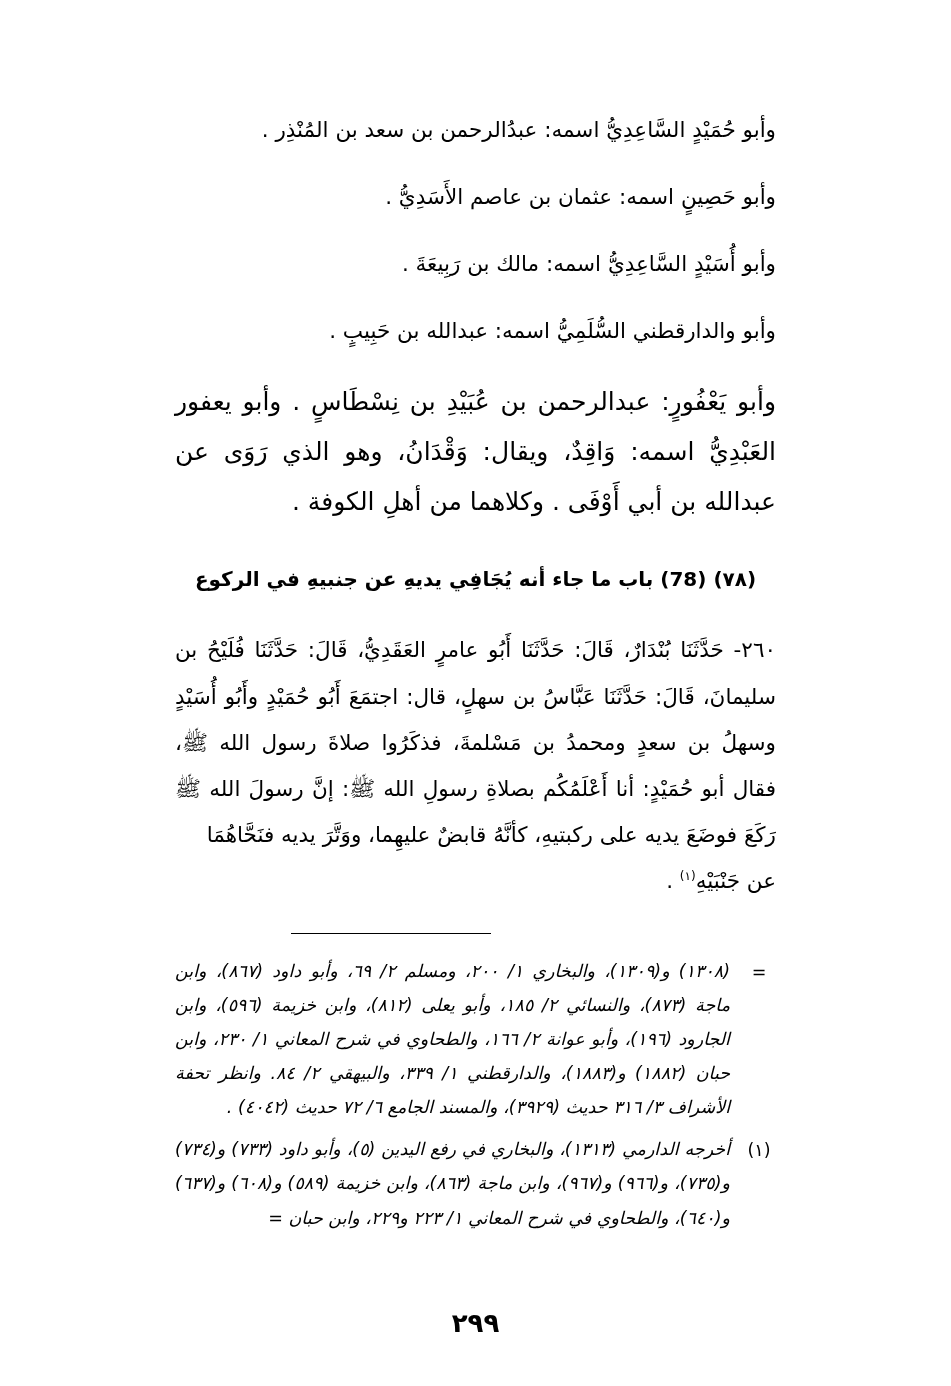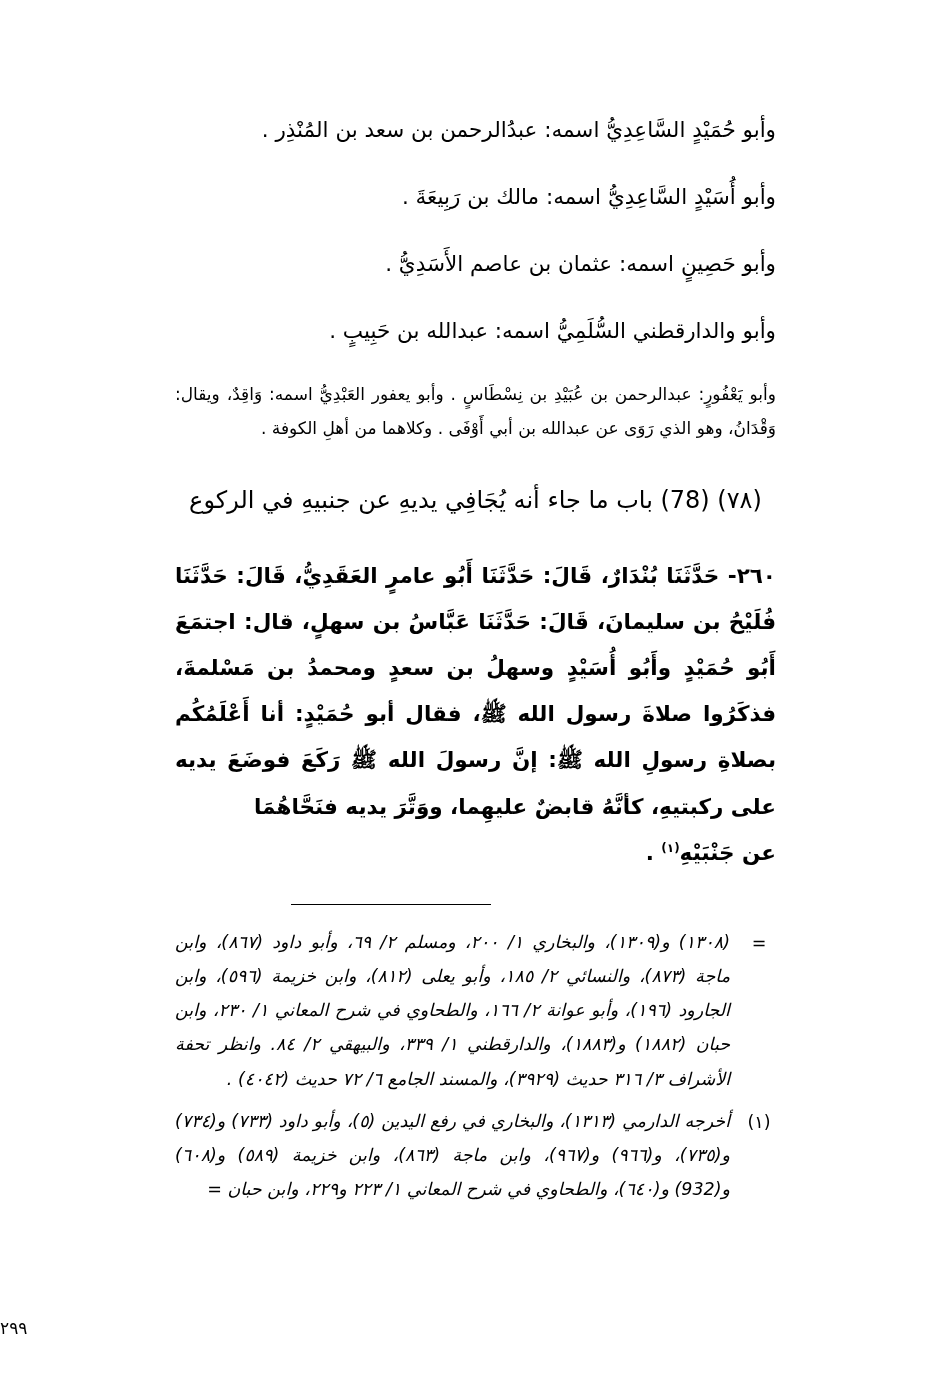--- a/index.html
+++ b/index.html
@@ -36,39 +36,38 @@
     direction: rtl;
     text-align: right;
     font-size: 21.5px;
     line-height: 1.9;
   }
   .para-justify {
     margin: 0 0 10px 0;
     direction: rtl;
     text-align: justify;
     text-align-last: right;
-    font-size: 17px;
+    font-size: 25px;
     line-height: 2.0;
   }
   .chapter-title {
     margin: 34px 0 30px 0;
     direction: rtl;
     text-align: center;
-    font-size: 24px;
-    font-weight: normal;
+    font-size: 20px;
+    font-weight: bold;
     line-height: 1.8;
   }
   .hadith {
     margin: 0 0 4px 0;
     direction: rtl;
     text-align: justify;
     text-align-last: right;
     font-size: 21.5px;
     line-height: 2.15;
-    font-weight: bold;
   }
   .hadith .last-line {
     display: block;
     text-align: center;
   }
   .sep-wrap {
     margin: 14px 0 16px 0;
     padding: 0;
     text-align: center;
   }
@@ -101,39 +100,39 @@
     flex: 1 1 auto;
     text-align: justify;
     text-align-last: right;
     font-style: italic;
   }
   .page-number {
     position: absolute;
     bottom: 48px;
     left: 0;
     right: 0;
-    text-align: left;
-    font-size: 17px;
-    font-weight: normal;
+    text-align: center;
+    font-size: 26px;
+    font-weight: bold;
     letter-spacing: 1px;
   }
   .sup {
     font-size: 12px;
     vertical-align: super;
   }
 </style>
 </head>
 <body>
 
 <div class="page">
 
   <div class="body-text">
     <p class="para">وأبو حُمَيْدٍ السَّاعِدِيُّ اسمه: عبدُالرحمن بن سعد بن المُنْذِر .</p>
+    <p class="para">وأبو حَصِينٍ اسمه: عثمان بن عاصم الأَسَدِيُّ .</p>
     <p class="para">وأبو أُسَيْدٍ السَّاعِدِيُّ اسمه: مالك بن رَبِيعَةَ .</p>
-    <p class="para">وأبو حَصِينٍ اسمه: عثمان بن عاصم الأَسَدِيُّ .</p>
     <p class="para">وأبو والدارقطني السُّلَمِيُّ اسمه: عبدالله بن حَبِيبٍ .</p>
     <p class="para-justify">وأبو يَعْفُورٍ: عبدالرحمن بن عُبَيْدِ بن نِسْطَاسٍ . وأبو يعفور العَبْدِيُّ اسمه: وَاقِدٌ، ويقال: وَقْدَانُ، وهو الذي رَوَى عن عبدالله بن أبي أَوْفَى . وكلاهما من أهلِ الكوفة .</p>
   </div>
 
   <h2 class="chapter-title">(٧٨) (78) باب ما جاء أنه يُجَافِي يديهِ عن جنبيهِ في الركوع</h2>
 
   <div class="hadith">
     <span>٢٦٠- حَدَّثَنَا بُنْدَارٌ، قَالَ: حَدَّثَنَا أَبُو عامرٍ العَقَدِيُّ، قَالَ: حَدَّثَنَا فُلَيْحُ بن سليمانَ، قَالَ: حَدَّثَنَا عَبَّاسُ بن سهلٍ، قال: اجتمَعَ أَبُو حُمَيْدٍ وأَبُو أُسَيْدٍ وسهلُ بن سعدٍ ومحمدُ بن مَسْلمةَ، فذكَرُوا صلاةَ رسول الله ﷺ، فقال أبو حُمَيْدٍ: أنا أَعْلَمُكُم بصلاةِ رسولِ الله ﷺ: إنَّ رسولَ الله ﷺ رَكَعَ فوضَعَ يديه على ركبتيهِ، كأنَّهُ قابضٌ عليهِما، ووَتَّرَ يديه فنَحَّاهُمَا</span>
     <span class="last-line"><span>عن جَنْبَيْهِ</span><span class="sup">(١)</span> .</span>
   </div>
@@ -142,18 +141,18 @@
     <span class="sep"></span>
   </div>
 
   <div class="footnotes">
     <div class="fn">
       <div class="fn-marker">=</div>
       <div class="fn-body">(١٣٠٨) و(١٣٠٩)، والبخاري ١/ ٢٠٠، ومسلم ٢/ ٦٩، وأبو داود (٨٦٧)، وابن ماجة (٨٧٣)، والنسائي ٢/ ١٨٥، وأبو يعلى (٨١٢)، وابن خزيمة (٥٩٦)، وابن الجارود (١٩٦)، وأبو عوانة ٢/ ١٦٦، والطحاوي في شرح المعاني ١/ ٢٣٠، وابن حبان (١٨٨٢) و(١٨٨٣)، والدارقطني ١/ ٣٣٩، والبيهقي ٢/ ٨٤. وانظر تحفة الأشراف ٣/ ٣١٦ حديث (٣٩٢٩)، والمسند الجامع ٦/ ٧٢ حديث (٤٠٤٢) .</div>
     </div>
     <div class="fn">
       <div class="fn-marker">(١)</div>
-      <div class="fn-body">أخرجه الدارمي (١٣١٣)، والبخاري في رفع اليدين (٥)، وأبو داود (٧٣٣) و(٧٣٤) و(٧٣٥)، و(٩٦٦) و(٩٦٧)، وابن ماجة (٨٦٣)، وابن خزيمة (٥٨٩) و(٦٠٨) و(932) و(٦٤٠)، والطحاوي في شرح المعاني ١/ ٢٢٣ و٢٢٩، وابن حبان =</div>
+      <div class="fn-body">أخرجه الدارمي (١٣١٣)، والبخاري في رفع اليدين (٥)، وأبو داود (٧٣٣) و(٧٣٤) و(٧٣٥)، و(٩٦٦) و(٩٦٧)، وابن ماجة (٨٦٣)، وابن خزيمة (٥٨٩) و(٦٠٨) و(٦٣٧) و(٦٤٠)، والطحاوي في شرح المعاني ١/ ٢٢٣ و٢٢٩، وابن حبان =</div>
     </div>
   </div>
 
   <div class="page-number">٢٩٩</div>
 </div>
 
 </body></html>

